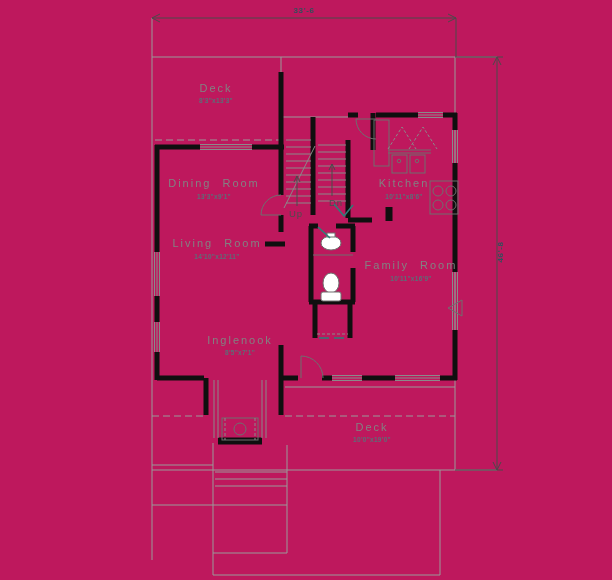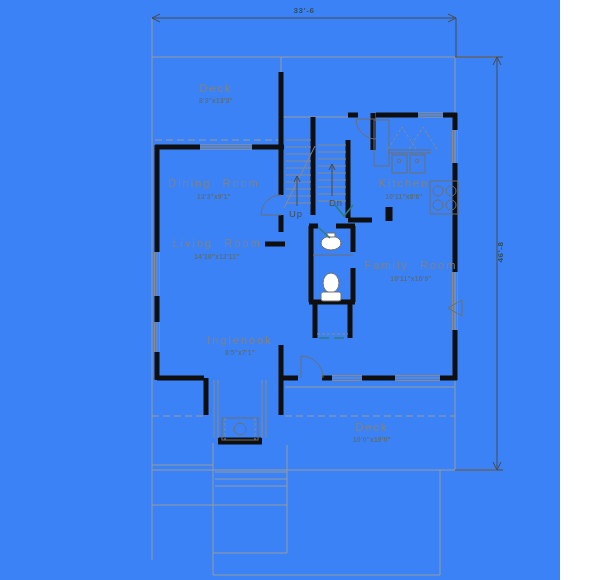--- a/index.html
+++ b/index.html
@@ -1,16 +1,16 @@
 <!DOCTYPE html>
 <html><head>
 <meta charset="utf-8">
 <style>
   html,body{margin:0;padding:0;background:#ffffff;}
-  .canvas{position:relative;width:560px;height:580px;background:#3b82f6;overflow:hidden;
+  .canvas{position:relative;width:612px;height:580px;background:#be185d;overflow:hidden;
           font-family:"Liberation Sans", sans-serif;}
   svg{display:block;}
   .thin{stroke:#9a9a9a;stroke-width:1;fill:none;}
   .thin2{stroke:#8a8a8a;stroke-width:1;fill:none;}
   .dash{stroke:#9a9a9a;stroke-width:1;fill:none;stroke-dasharray:7 4;}
   .dash-sm{stroke:#8a8a8a;stroke-width:1;fill:none;stroke-dasharray:3 2;}
   .wall{stroke:#0f0f0f;stroke-width:5;fill:none;}
   .wall7{stroke:#0f0f0f;stroke-width:7;fill:none;}
   .dimline{stroke:#4a4a4a;stroke-width:1;fill:none;}
   .teal{stroke:#2e7d78;stroke-width:1.6;fill:none;}

